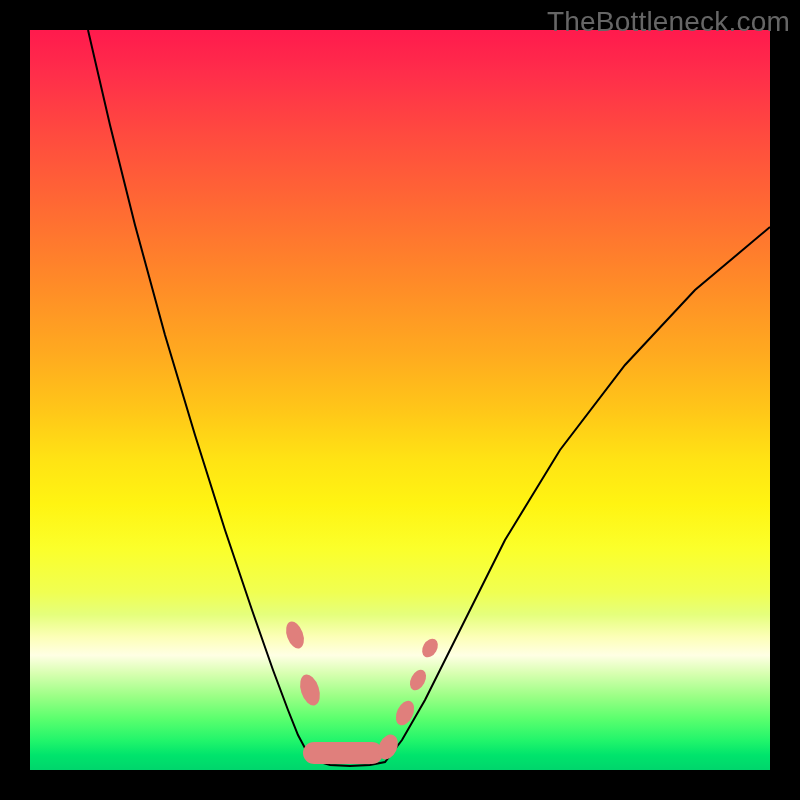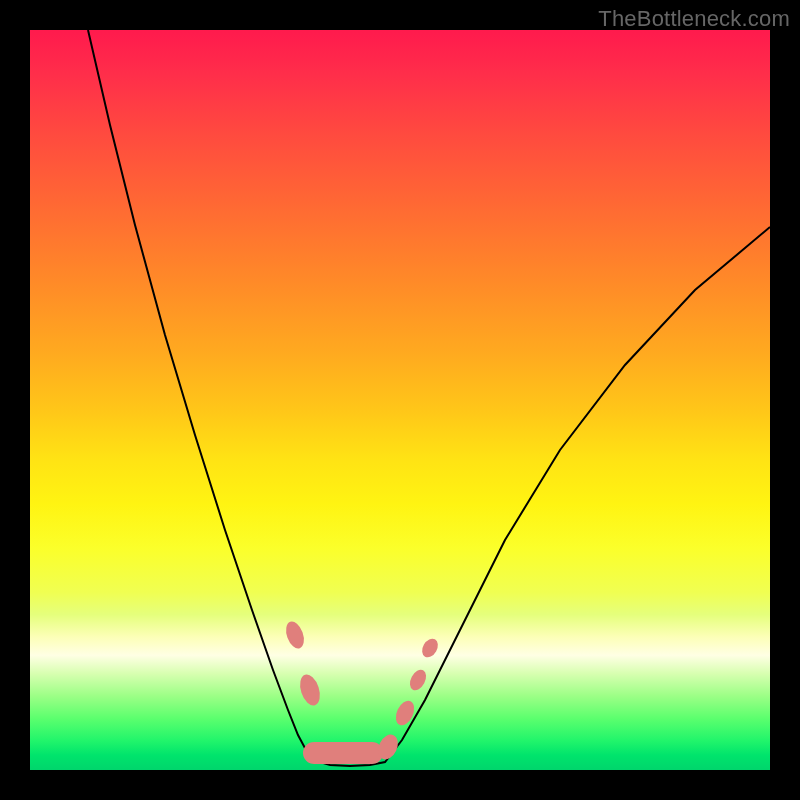--- a/index.html
+++ b/index.html
@@ -50,21 +50,21 @@
       #5cff6e 93%,
       #22f56b 96%,
       #00e46c 98%,
       #00d56c 100%);
   }
   .watermark {
     position: absolute;
     top: 6px;
     right: 10px;
     color: #666;
-    font-size: 22px;
+    font-size: 28px;
     font-weight: 500;
     letter-spacing: 0.2px;
     user-select: none;
   }
   svg.curve {
     position: absolute;
     left: 0; top: 0;
     width: 740px; height: 740px;
   }
   .curve-path {

